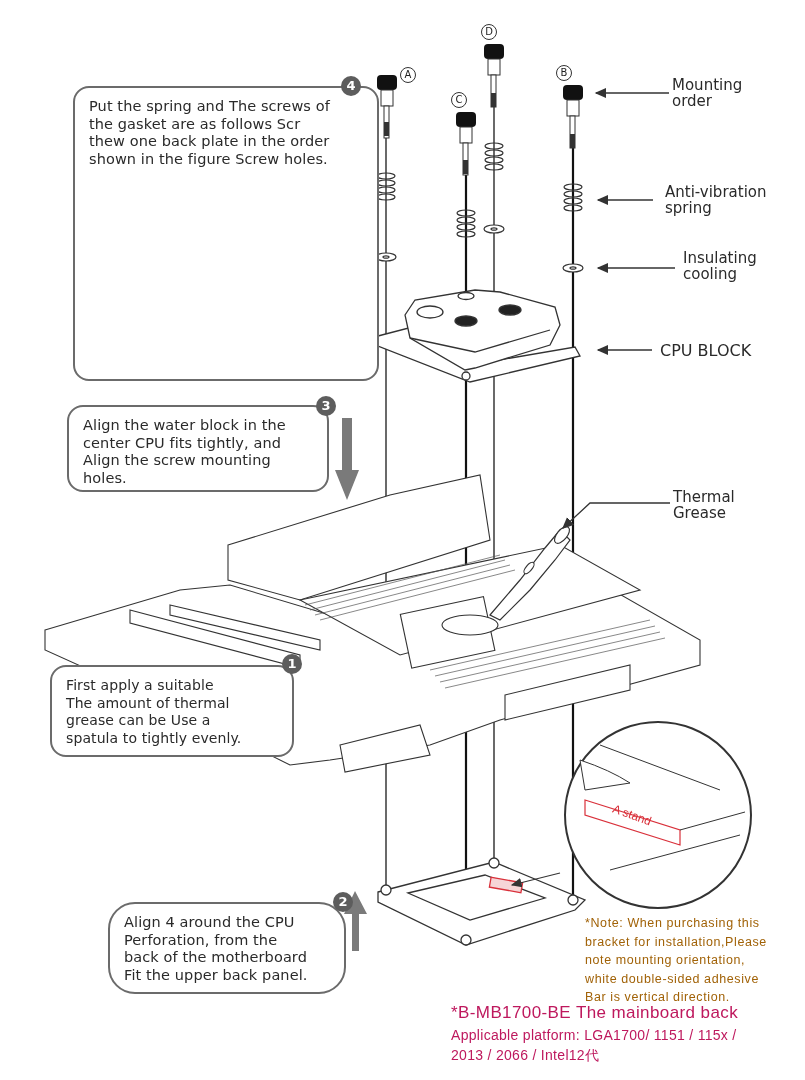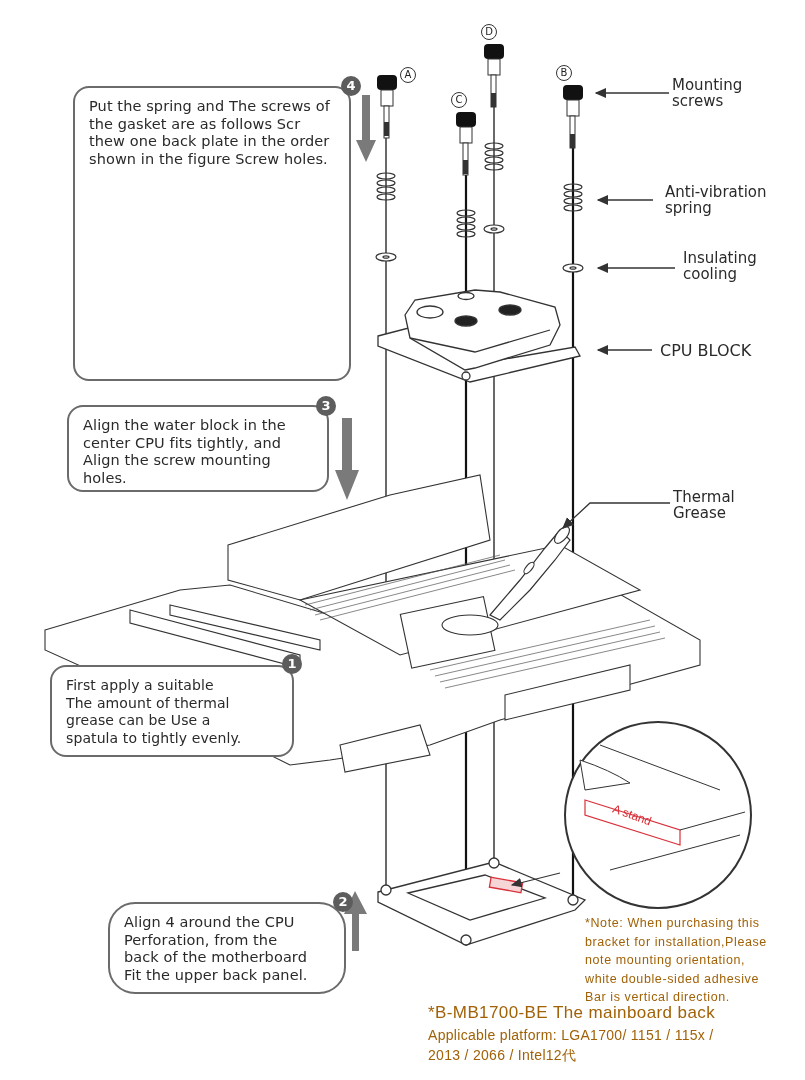--- a/index.html
+++ b/index.html
@@ -8,21 +8,21 @@
   #art { position: absolute; left: 0; top: 0; }
   .callout { position: absolute; border: 2.5px solid #6b6b6b; border-radius: 16px;
              background: #fff; box-sizing: border-box; font-size: 14.5px; line-height: 17.5px;
              color: #2a2a2a; padding: 10px 14px; letter-spacing: 0.1px; }
   .callout p { margin: 0; white-space: pre-line; }
   .badge { position: absolute; width: 20px; height: 20px; border-radius: 50%; background: #5d5d5d;
            color: #fff; font-size: 13px; line-height: 20px; text-align: center; font-weight: bold; }
   .label { position: absolute; font-size: 15px; line-height: 16px; color: #2a2a2a; white-space: pre-line; }
   .note { position: absolute; left: 585px; top: 914px; color: #a16207; font-size: 12.5px; line-height: 18.5px;
           letter-spacing: 0.6px; white-space: pre-line; font-family: "Liberation Sans", sans-serif; }
-  .footer { position: absolute; left: 428px; color: #a16207; font-family: "Liberation Sans", sans-serif; }
+  .footer { position: absolute; left: 451px; color: #be185d; font-family: "Liberation Sans", sans-serif; }
   .footer.title { top: 1003px; font-size: 17px; letter-spacing: 0.4px; }
   .footer.sub { font-size: 14px; letter-spacing: 0.3px; }
   .circle-letter { position: absolute; width: 14px; height: 14px; border: 1px solid #333; border-radius: 50%;
                    font-size: 10px; line-height: 14px; text-align: center; background: #fff; color: #222; }
 </style>
 </head>
 <body>
 
 <svg id="art" width="805" height="1080" viewBox="0 0 805 1080">
   <defs>
@@ -183,21 +183,21 @@
 <div class="circle-letter" style="left:189px;top:183px;">D</div>
 <div class="circle-letter" style="left:168px;top:206px;">A</div>
 <div class="circle-letter" style="left:211px;top:206px;">B</div>
 <div class="circle-letter" style="left:189px;top:229px;">C</div>
 
 <div class="circle-letter" style="left:400px;top:67px;">A</div>
 <div class="circle-letter" style="left:556px;top:65px;">B</div>
 <div class="circle-letter" style="left:451px;top:92px;">C</div>
 <div class="circle-letter" style="left:481px;top:24px;">D</div>
 
-<div class="callout" style="left:73px;top:86px;width:278px;height:295px;padding-top:10px;">
+<div class="callout" style="left:73px;top:86px;width:306px;height:295px;padding-top:10px;">
   <p>Put the spring and The screws of
 the gasket are as follows Scr
 thew one back plate  in the order
 shown in the figure Screw holes.</p>
 </div>
 <div class="badge" style="left:341px;top:76px;">4</div>
 
 <div class="callout" style="left:67px;top:405px;width:262px;height:87px;">
   <p>Align the water block in the
 center CPU fits tightly, and
@@ -216,21 +216,21 @@
 
 <div class="callout" style="left:108px;top:902px;width:238px;height:92px;border-radius:27px;">
   <p>Align 4 around the CPU
 Perforation, from the
 back of the motherboard
 Fit the upper back panel.</p>
 </div>
 <div class="badge" style="left:333px;top:892px;">2</div>
 
 <div class="label" style="left:672px;top:77px;">Mounting
-screws</div>
+order</div>
 <div class="label" style="left:665px;top:184px;">Anti-vibration
 spring</div>
 <div class="label" style="left:683px;top:250px;">Insulating
 cooling</div>
 <div class="label" style="left:660px;top:343px;font-size:16px;">CPU BLOCK</div>
 <div class="label" style="left:673px;top:489px;">Thermal
 Grease</div>
 
 <div style="position:absolute;left:612px;top:808px;transform:rotate(20deg);color:#d9303a;font-size:12px;font-family:'Liberation Sans',sans-serif;">A stand</div>
 

